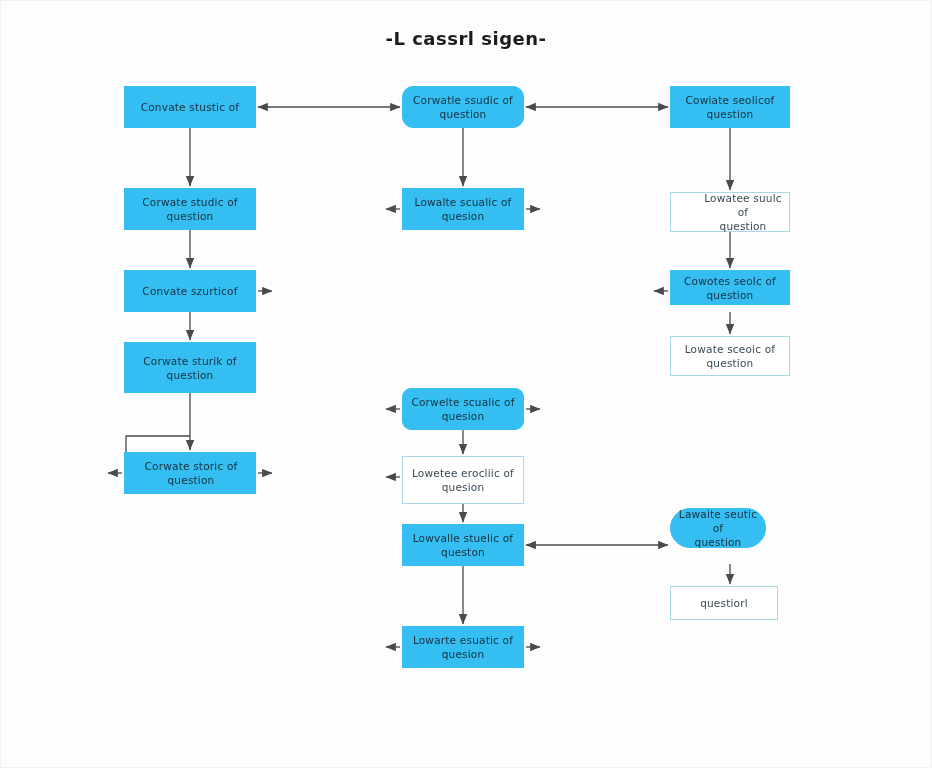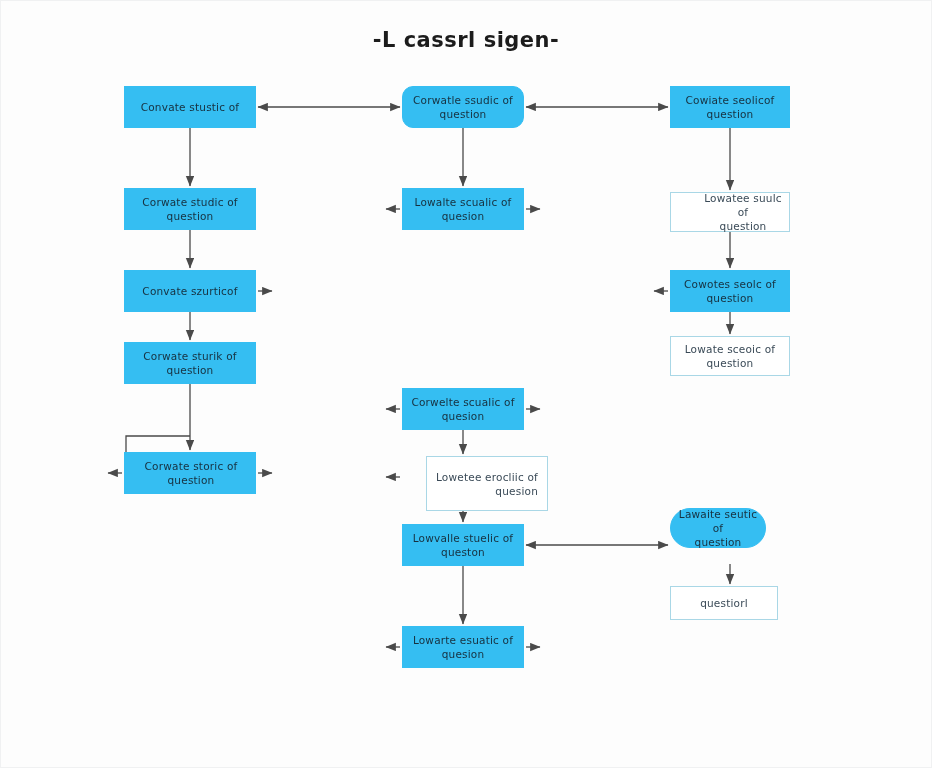--- a/index.html
+++ b/index.html
@@ -18,21 +18,21 @@
   #page-frame{
     position:absolute;inset:0;
     border:1px solid #f0f1f2;
     box-sizing:border-box;
     pointer-events:none;
   }
   #title{
     position:absolute;
     left:0;top:28px;width:932px;
     text-align:center;
-    font-size:21px;
+    font-size:18px;
     font-weight:600;
     letter-spacing:.5px;
     color:#1c1c1c;
     font-family:"DejaVu Sans", sans-serif;
   }
   svg#wires{
     position:absolute;left:0;top:0;
     width:932px;height:768px;
     pointer-events:none;
   }
@@ -119,41 +119,41 @@
 
       <line x1="668" y1="291" x2="654" y2="291" marker-end="url(#ah)"></line>
     </g>
   </svg>
 
   <div id="nodes">
       <div class="node filled" style="left: 124px; top: 86px; width: 132px; height: 42px;">Convate stustic of</div>
       <div class="node filled" style="left: 124px; top: 188px; width: 132px; height: 42px;">Corwate studic of
 question</div>
       <div class="node filled" style="left: 124px; top: 270px; width: 132px; height: 42px;">Convate szurticof</div>
-      <div class="node filled" style="left: 124px; top: 342px; width: 132px; height: 42px;">Corwate sturik of
+      <div class="node filled" style="left: 124px; top: 342px; width: 132px; height: 51px;">Corwate sturik of
 question</div>
       <div class="node filled" style="left: 124px; top: 452px; width: 132px; height: 42px; padding-left: 8px;">Corwate storic of
 question</div>
       <div class="node filled" style="left: 402px; top: 86px; width: 122px; height: 42px; border-radius: 11px;">Corwatle ssudic of
 question</div>
       <div class="node filled" style="left: 402px; top: 188px; width: 122px; height: 42px;">Lowalte scualic of
 quesion</div>
-      <div class="node filled" style="left: 402px; top: 388px; width: 122px; height: 42px;">Corwelte scualic of
+      <div class="node filled" style="left: 402px; top: 388px; width: 122px; height: 42px; border-radius: 9px;">Corwelte scualic of
 quesion</div>
-      <div class="node outlined" style="left: 426px; top: 456px; width: 122px; height: 55px; text-align: right;">Lowetee erocliic of
+      <div class="node outlined" style="left: 402px; top: 456px; width: 122px; height: 48px;">Lowetee erocliic of
 quesion</div>
       <div class="node filled" style="left: 402px; top: 524px; width: 122px; height: 42px;">Lowvalle stuelic of
 queston</div>
       <div class="node filled" style="left: 402px; top: 626px; width: 122px; height: 42px;">Lowarte esuatic of
 quesion</div>
       <div class="node filled" style="left: 670px; top: 86px; width: 120px; height: 42px;">Cowiate seolicof
 question</div>
       <div class="node outlined" style="left: 670px; top: 192px; width: 120px; height: 40px; padding-left: 32px;">Lowatee suulc of
 question</div>
-      <div class="node filled" style="left: 670px; top: 270px; width: 120px; height: 42px;">Cowotes seolc of
+      <div class="node filled" style="left: 670px; top: 270px; width: 120px; height: 35px;">Cowotes seolc of
 question</div>
       <div class="node outlined" style="left: 670px; top: 336px; width: 120px; height: 40px;">Lowate sceoic of
 question</div>
       <div class="node filled" style="left: 670px; top: 508px; width: 96px; height: 40px; border-radius: 20px;">Lawaite seutic of
 question</div>
       <div class="node outlined" style="left: 670px; top: 586px; width: 108px; height: 34px;">questiorl</div>
     </div>
 
 </div>
 

